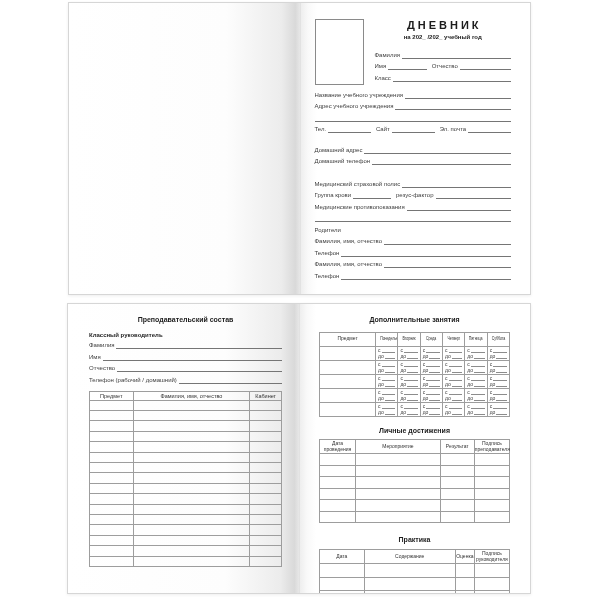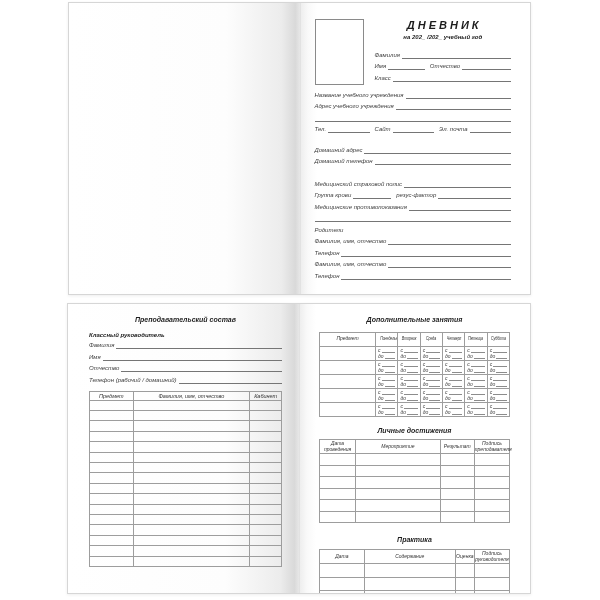--- a/index.html
+++ b/index.html
@@ -3,21 +3,21 @@
 <meta charset="utf-8">
 <style>
   html,body{margin:0;padding:0;}
   body{
     width:600px;height:600px;background:#ffffff;position:relative;
     font-family:"Liberation Sans", sans-serif;color:#3a3a3a;
     -webkit-font-smoothing:antialiased;
   }
   .spread{
     position:absolute;background:#fff;border:1px solid #d6d6d6;
-    display:flex;box-shadow:0 1px 3px rgba(0,0,0,.07);font-style:italic;
+    display:flex;box-shadow:0 1px 3px rgba(0,0,0,.07);
   }
   .spread-top{left:68px;top:2px;width:461px;height:291px;}
   .spread-bottom{left:67px;top:303px;width:462px;height:289px;}
   .page{flex:1 1 50%;position:relative;overflow:hidden;box-sizing:border-box;}
   .page-left-shade{background:linear-gradient(90deg,#ffffff 0%,#fdfdfd 68%,#ececec 92%,#d9d9d9 98%,#e7e7e7 100%);}
   .page-right-shade{background:linear-gradient(90deg,#eeeeee 0%,#f9f9f9 3%,#ffffff 7%);border-left:1px solid #e2e2e2;}
 
   
   .tp-pad{padding:16px 19px 0 14px;}
   .tp-head{display:flex;}

